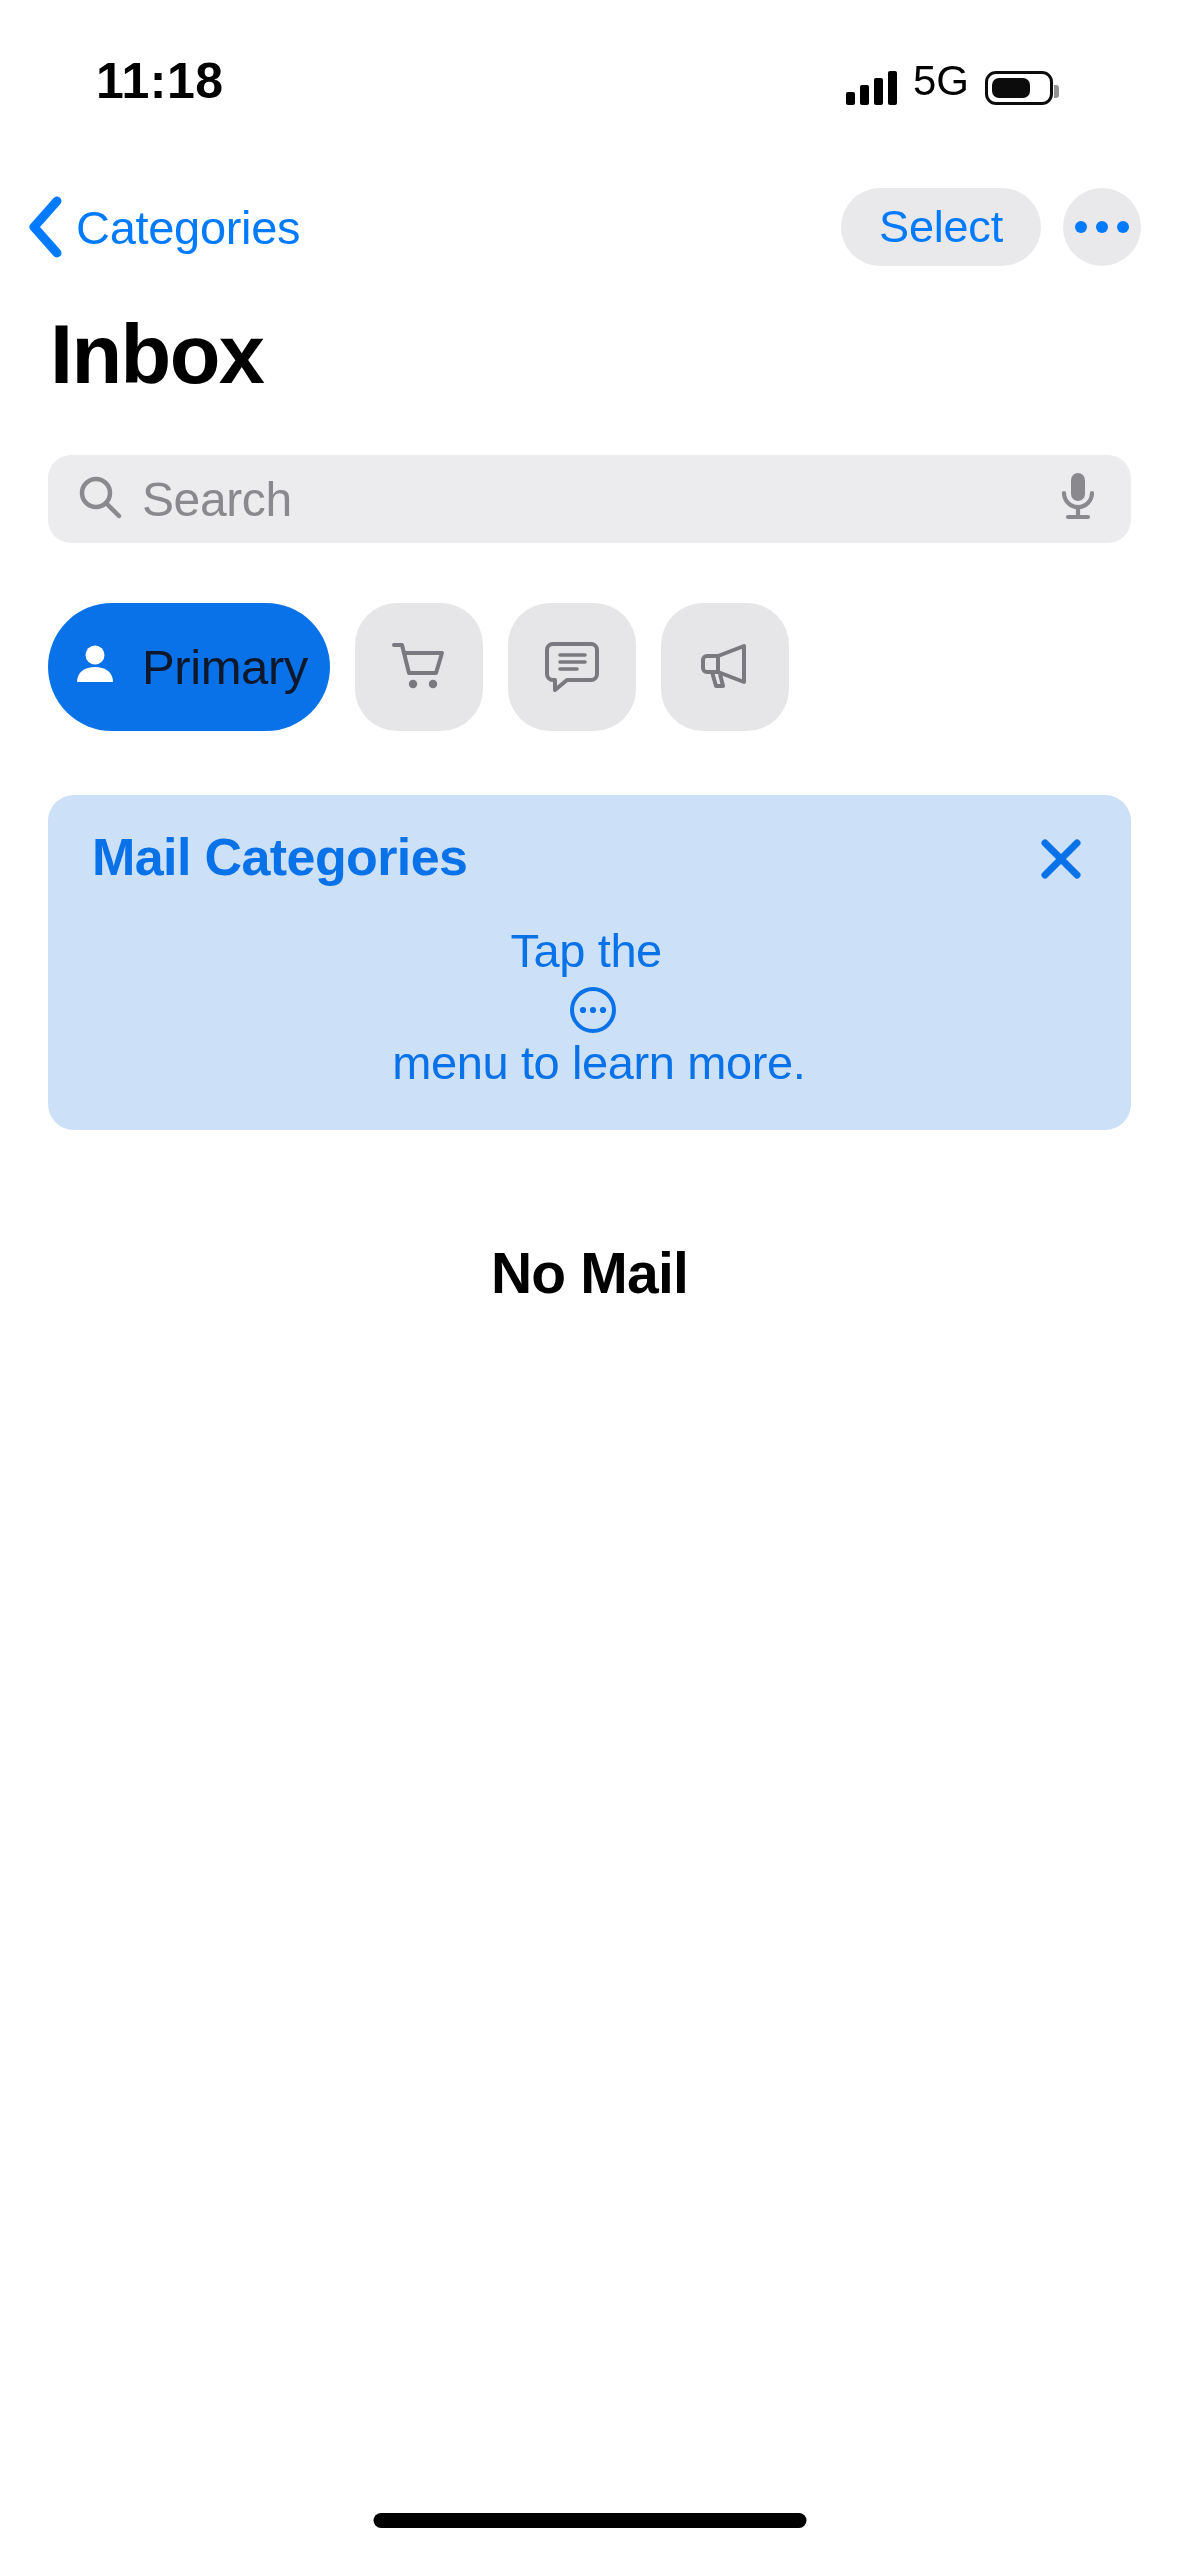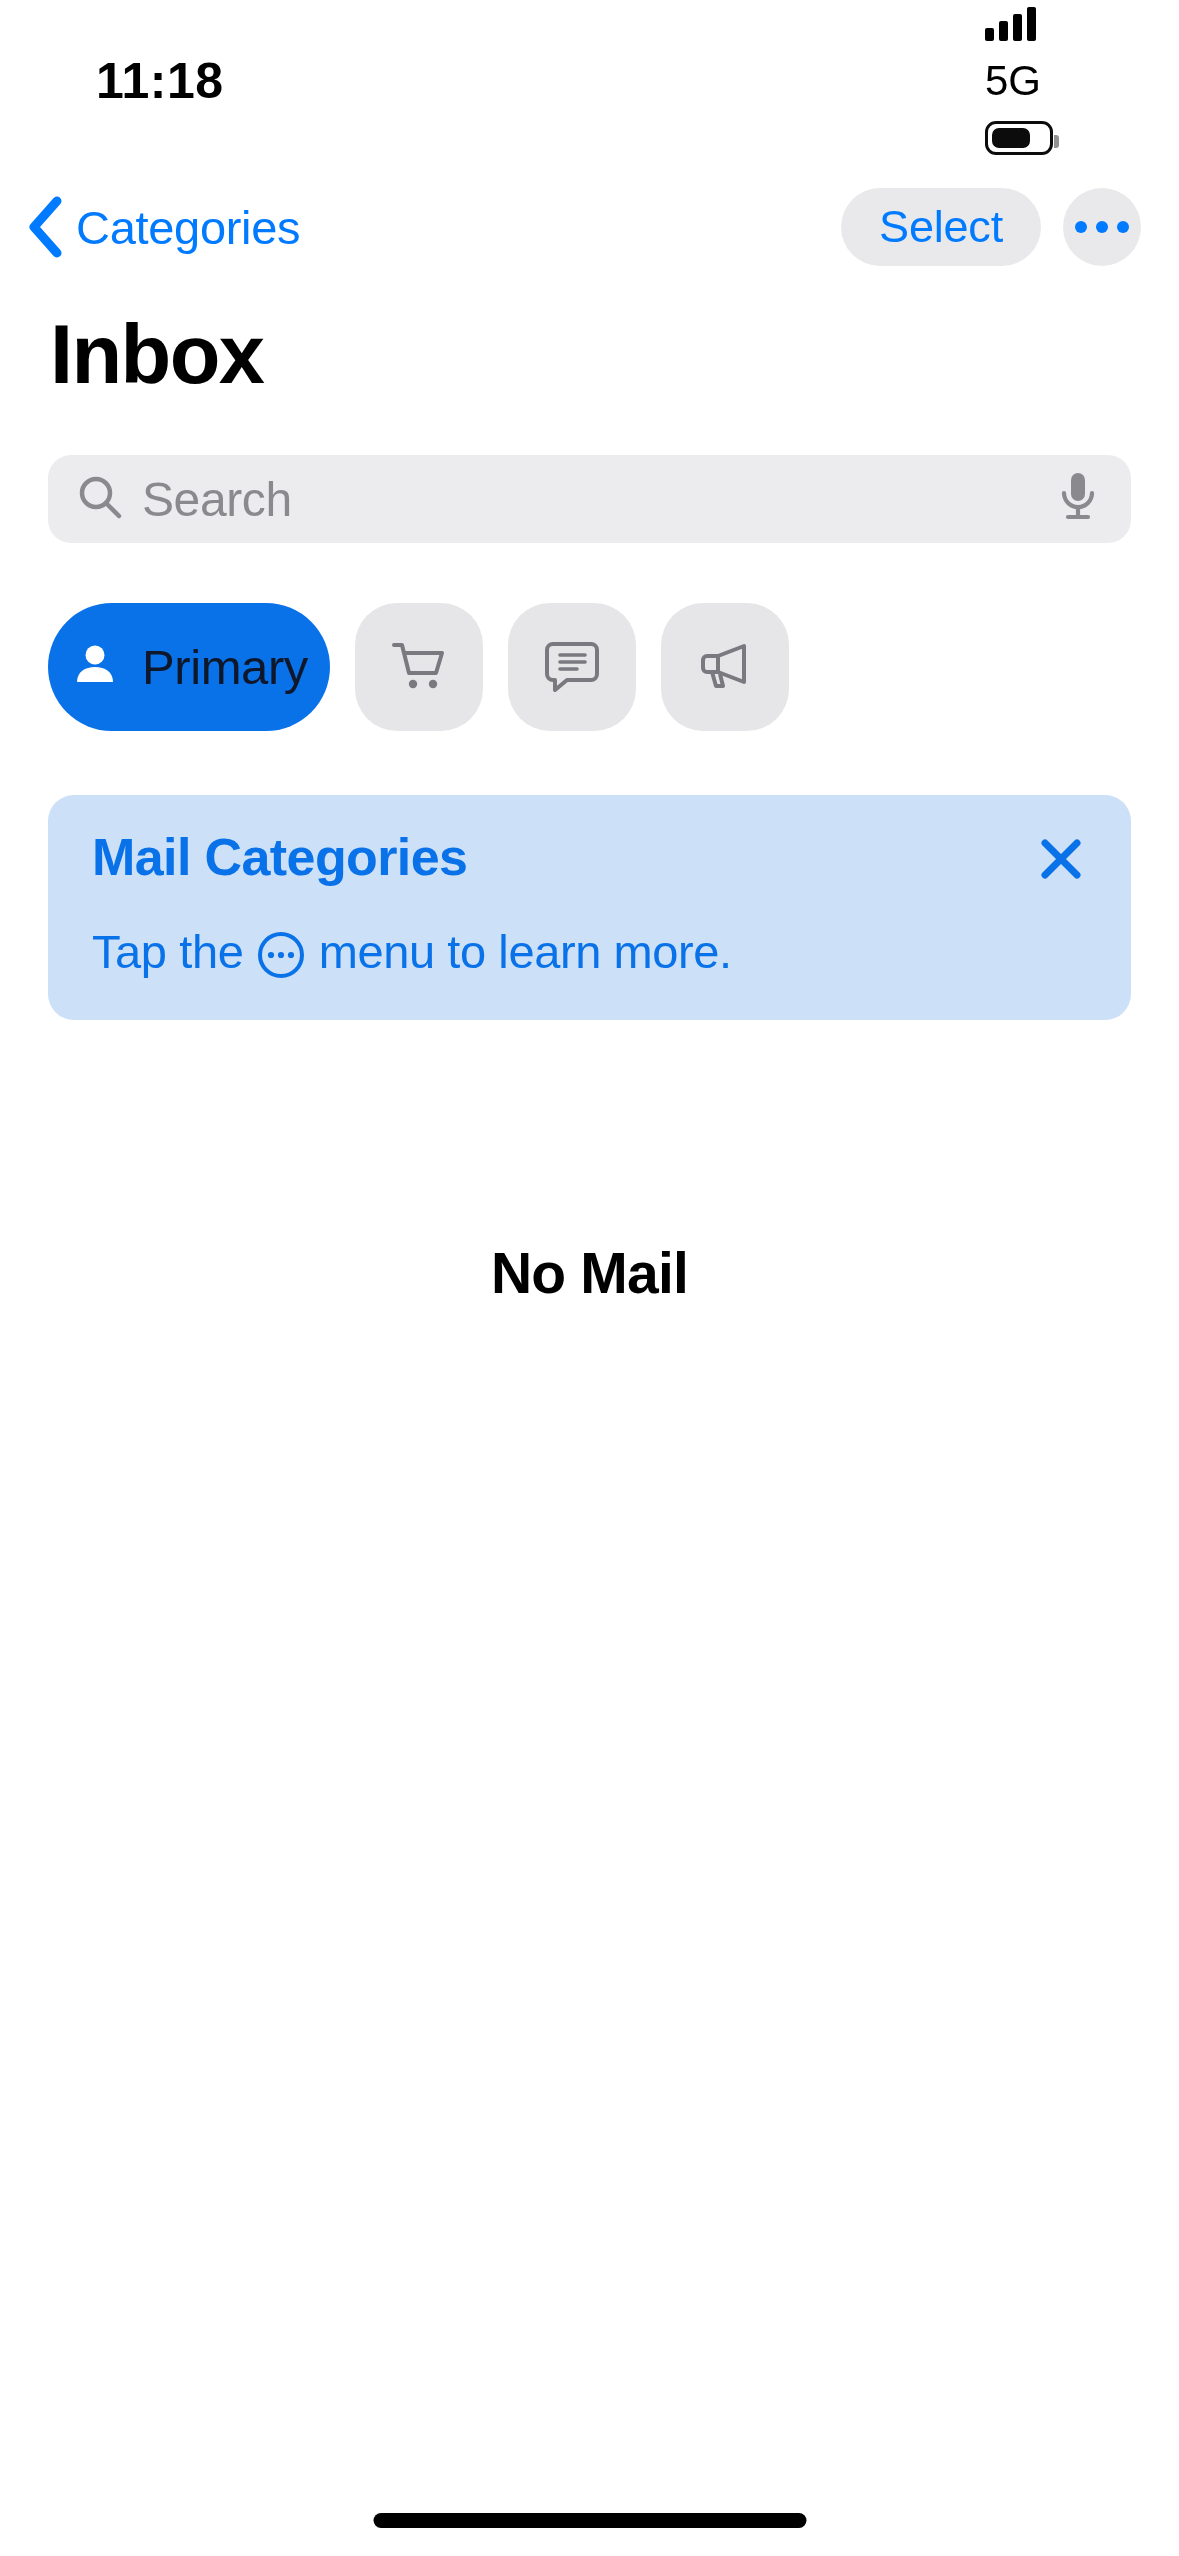--- a/index.html
+++ b/index.html
@@ -14,21 +14,21 @@
   
   .statusbar{
     position:absolute; top:0; left:0; right:18px; height:148px;
     display:flex; align-items:center; justify-content:space-between;
     padding:0 108px 0 96px;
   }
   .status-time{
     font-size:50px; font-weight:bold; color:#000; letter-spacing:0.5px;
     margin-top:14px;
   }
-  .status-right{ display:flex; align-items:flex-start; gap:16px; margin-top:14px;flex-direction:column; }
+  .status-right{ display:flex; align-items:flex-end; gap:16px; margin-top:14px; }
   .signal{ display:flex; align-items:flex-end; gap:5px; height:34px; }
   .signal i{ display:block; width:9px; background:#000; border-radius:2px; }
   .signal i:nth-child(1){ height:13px; }
   .signal i:nth-child(2){ height:20px; }
   .signal i:nth-child(3){ height:27px; }
   .signal i:nth-child(4){ height:34px; }
   .net-label{ font-size:42px; font-weight:500; color:#000; letter-spacing:0px; }
   .battery{ position:relative; width:68px; height:34px; border:3px solid #000; border-radius:11px; opacity:.95; }
   .battery::after{
     content:""; position:absolute; right:-9px; top:11px; width:5px; height:13px;
@@ -96,21 +96,21 @@
   }
   .banner-head{ display:flex; align-items:flex-start; justify-content:space-between; }
   .banner-title{ font-size:52px; font-weight:bold; color:#0A72E8; letter-spacing:-0.6px; }
   .banner-close{ cursor:pointer; padding:4px 6px; margin-top:2px; }
   .banner-body{
     font-size:47px; color:#0A72E8; line-height:1.26; letter-spacing:-0.4px;
     margin-top:18px;
   }
   .banner-hint{
     font-size:47px; color:#0A72E8; letter-spacing:-0.4px; margin-top:30px;
-    display:flex; align-items:center; gap:0;
+    display:flex; align-items:center; gap:0;flex-direction:column;
   }
   .banner-hint .txt{ white-space:pre; }
 
   
   .empty-state{
     position:absolute; top:1240px; left:0; right:0; text-align:center;
     font-size:57px; font-weight:bold; color:#000; letter-spacing:-0.8px;
   }
 
   

